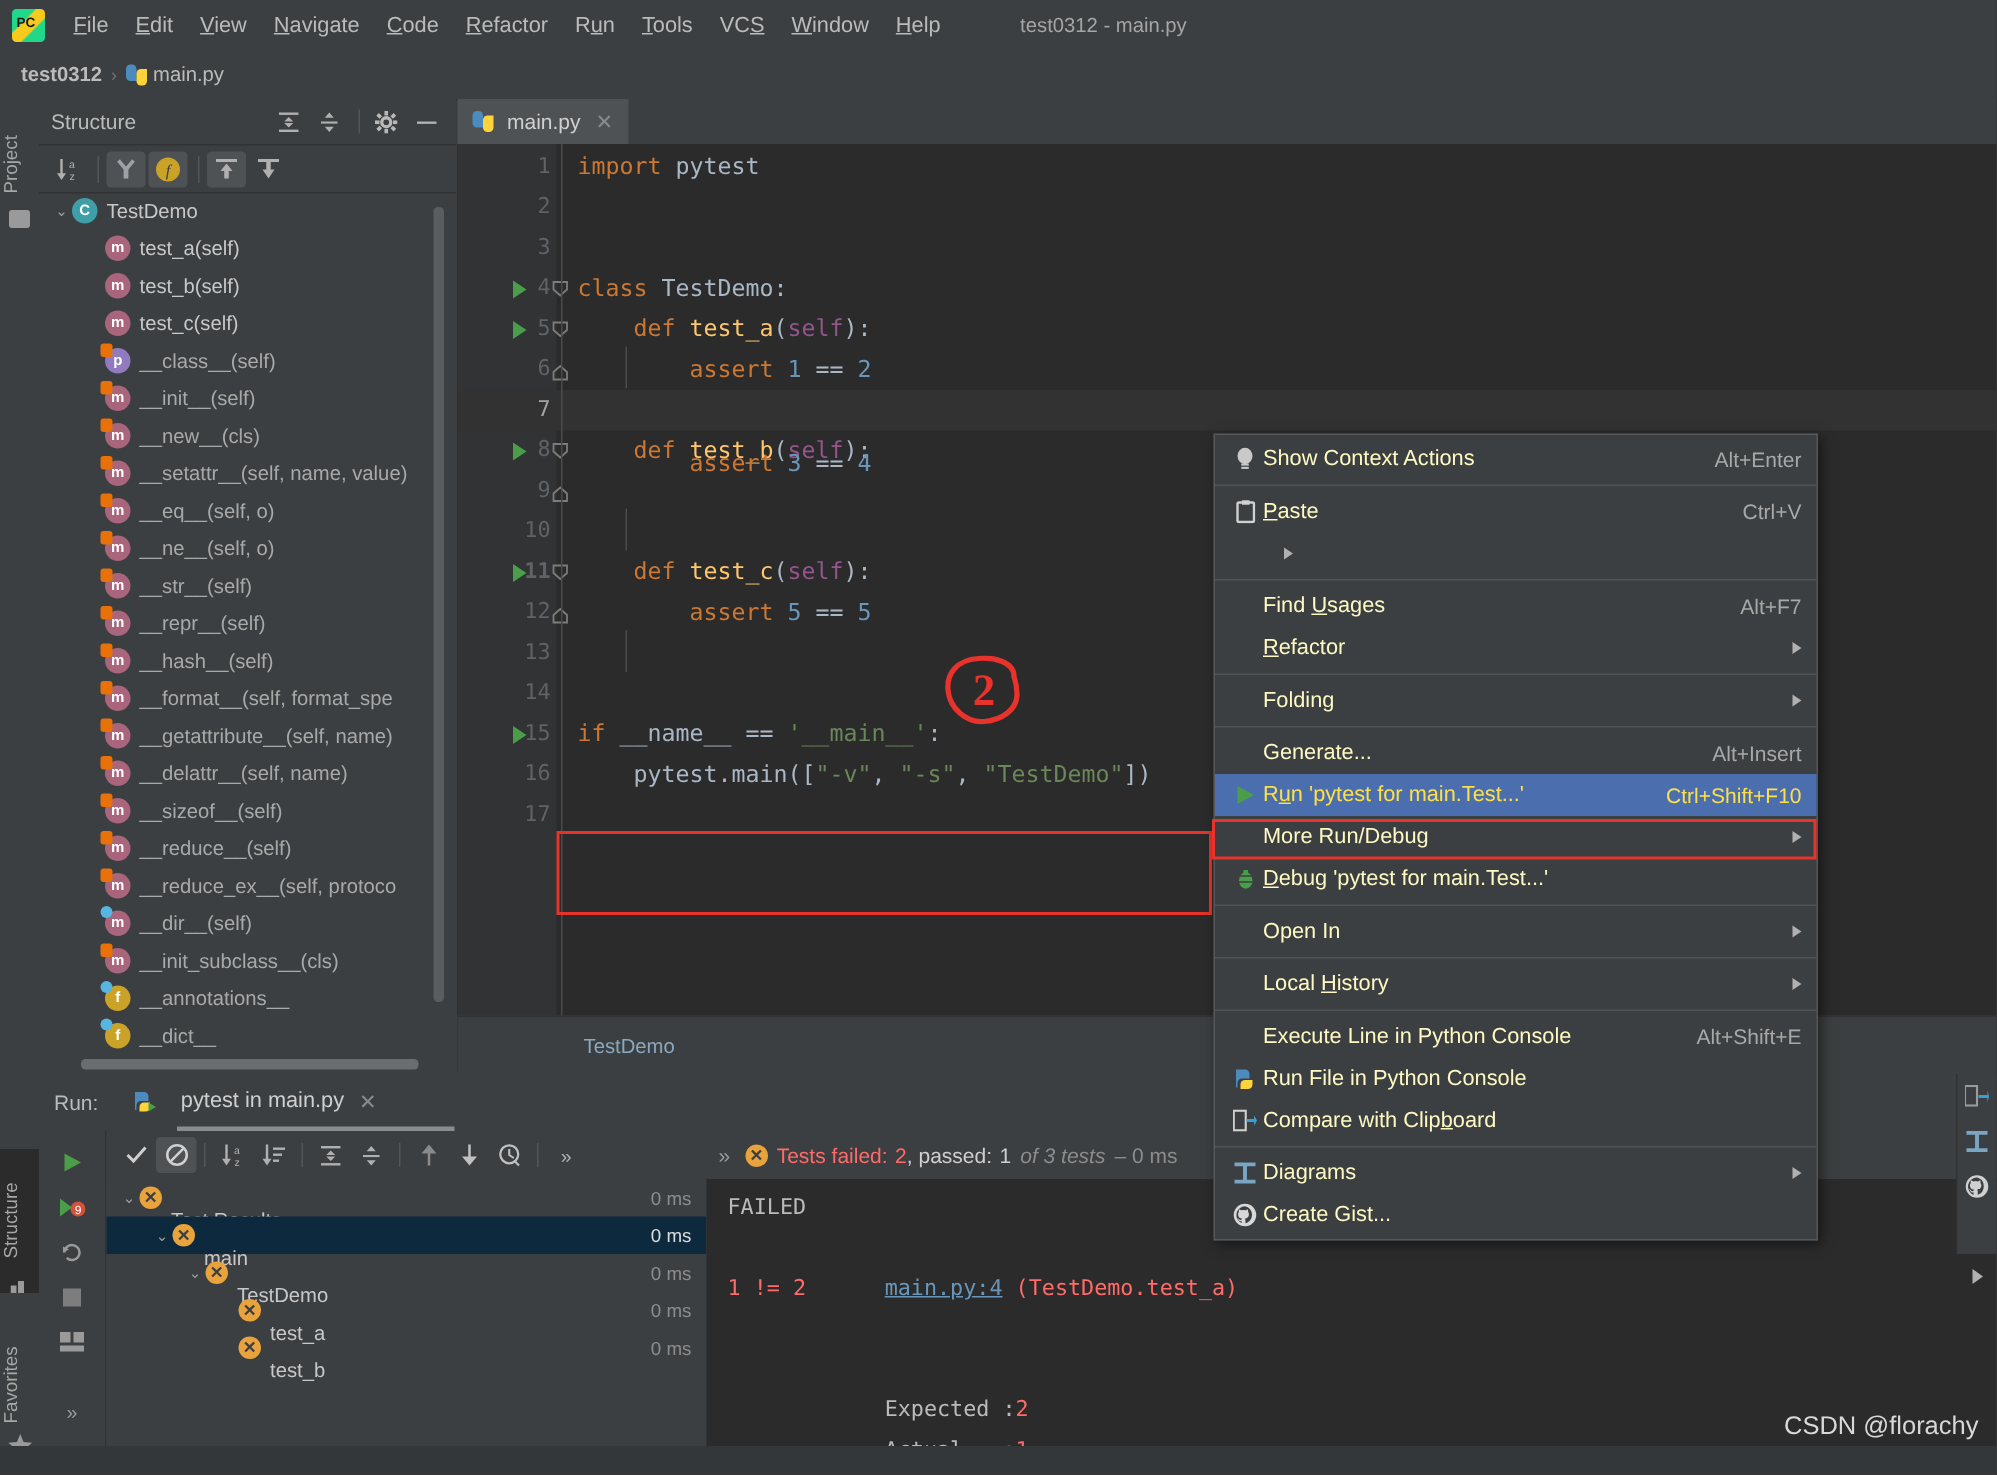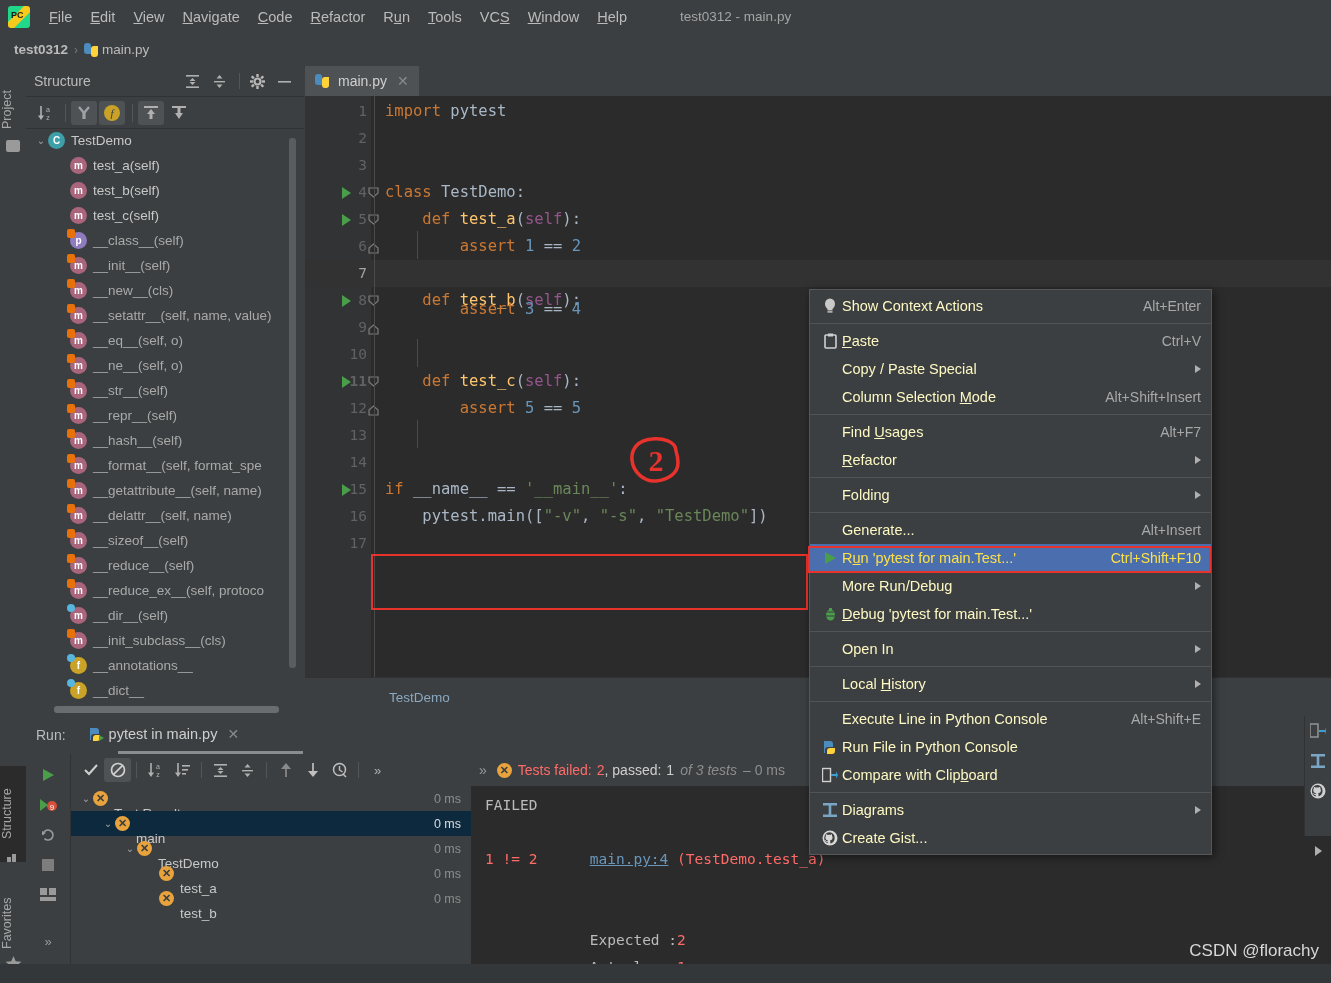--- a/index.html
+++ b/index.html
@@ -254,21 +254,21 @@
   }
   .run-head {
     height: 38px; display: flex; align-items: center;
     border-bottom: 1px solid #323232; position: relative;
   }
   .run-label { margin-left: 10px; color: #bbbbbb; font-size: 14px; text-align: center; }
   .runtab {
     margin-left: 22px; display: flex; align-items: center;
     padding-bottom: 2px; cursor: default;
   }
-  .runtab .t { color: #cfcfcf; font-size: 14.5px; margin-left: 4px; text-align: right; }
+  .runtab .t { color: #cfcfcf; font-size: 14.5px; margin-left: 16px; text-align: right; }
   .runtab .x { color: #8a8a8a; font-size: 14px; margin-left: 10px; }
   .runtab-underline {
     position: absolute; left: 92px; bottom: 0; width: 185px; height: 3px;
     background: #8a8d8f;
   }
   .run-body { position: absolute; top: 38px; left: 0; right: 0; bottom: 0; display: flex; }
   .run-leftbar {
     width: 44px; background: #3c3f41; border-right: 1px solid #323232;
     display: flex; flex-direction: column; align-items: center; padding-top: 6px;
   }
@@ -706,27 +706,21 @@
           <svg width="13" height="16" viewBox="0 0 13 16">
             <rect x="1" y="2" width="11" height="13" rx="1" fill="none" stroke="#d0d0d0" stroke-width="1.6"></rect>
             <rect x="4" y="0.5" width="5" height="3" fill="#d0d0d0"></rect>
           </svg>
         </span>
         <span class="lbl"><u>P</u>aste</span>
         <span class="kbd">Ctrl+V</span>
       </div>
       <div class="mi">
         <span class="ico"></span>
-        <span class="lbl">Copy / Paste Special</span>
         <span class="arrow"></span>
-      </div>
-      <div class="mi">
-        <span class="ico"></span>
-        <span class="lbl">Column Selection <u>M</u>ode</span>
-        <span class="kbd">Alt+Shift+Insert</span>
       </div>
       <div class="msep"></div>
       <div class="mi">
         <span class="ico"></span>
         <span class="lbl">Find <u>U</u>sages</span>
         <span class="kbd">Alt+F7</span>
       </div>
       <div class="mi">
         <span class="ico"></span>
         <span class="lbl"><u>R</u>efactor</span>

